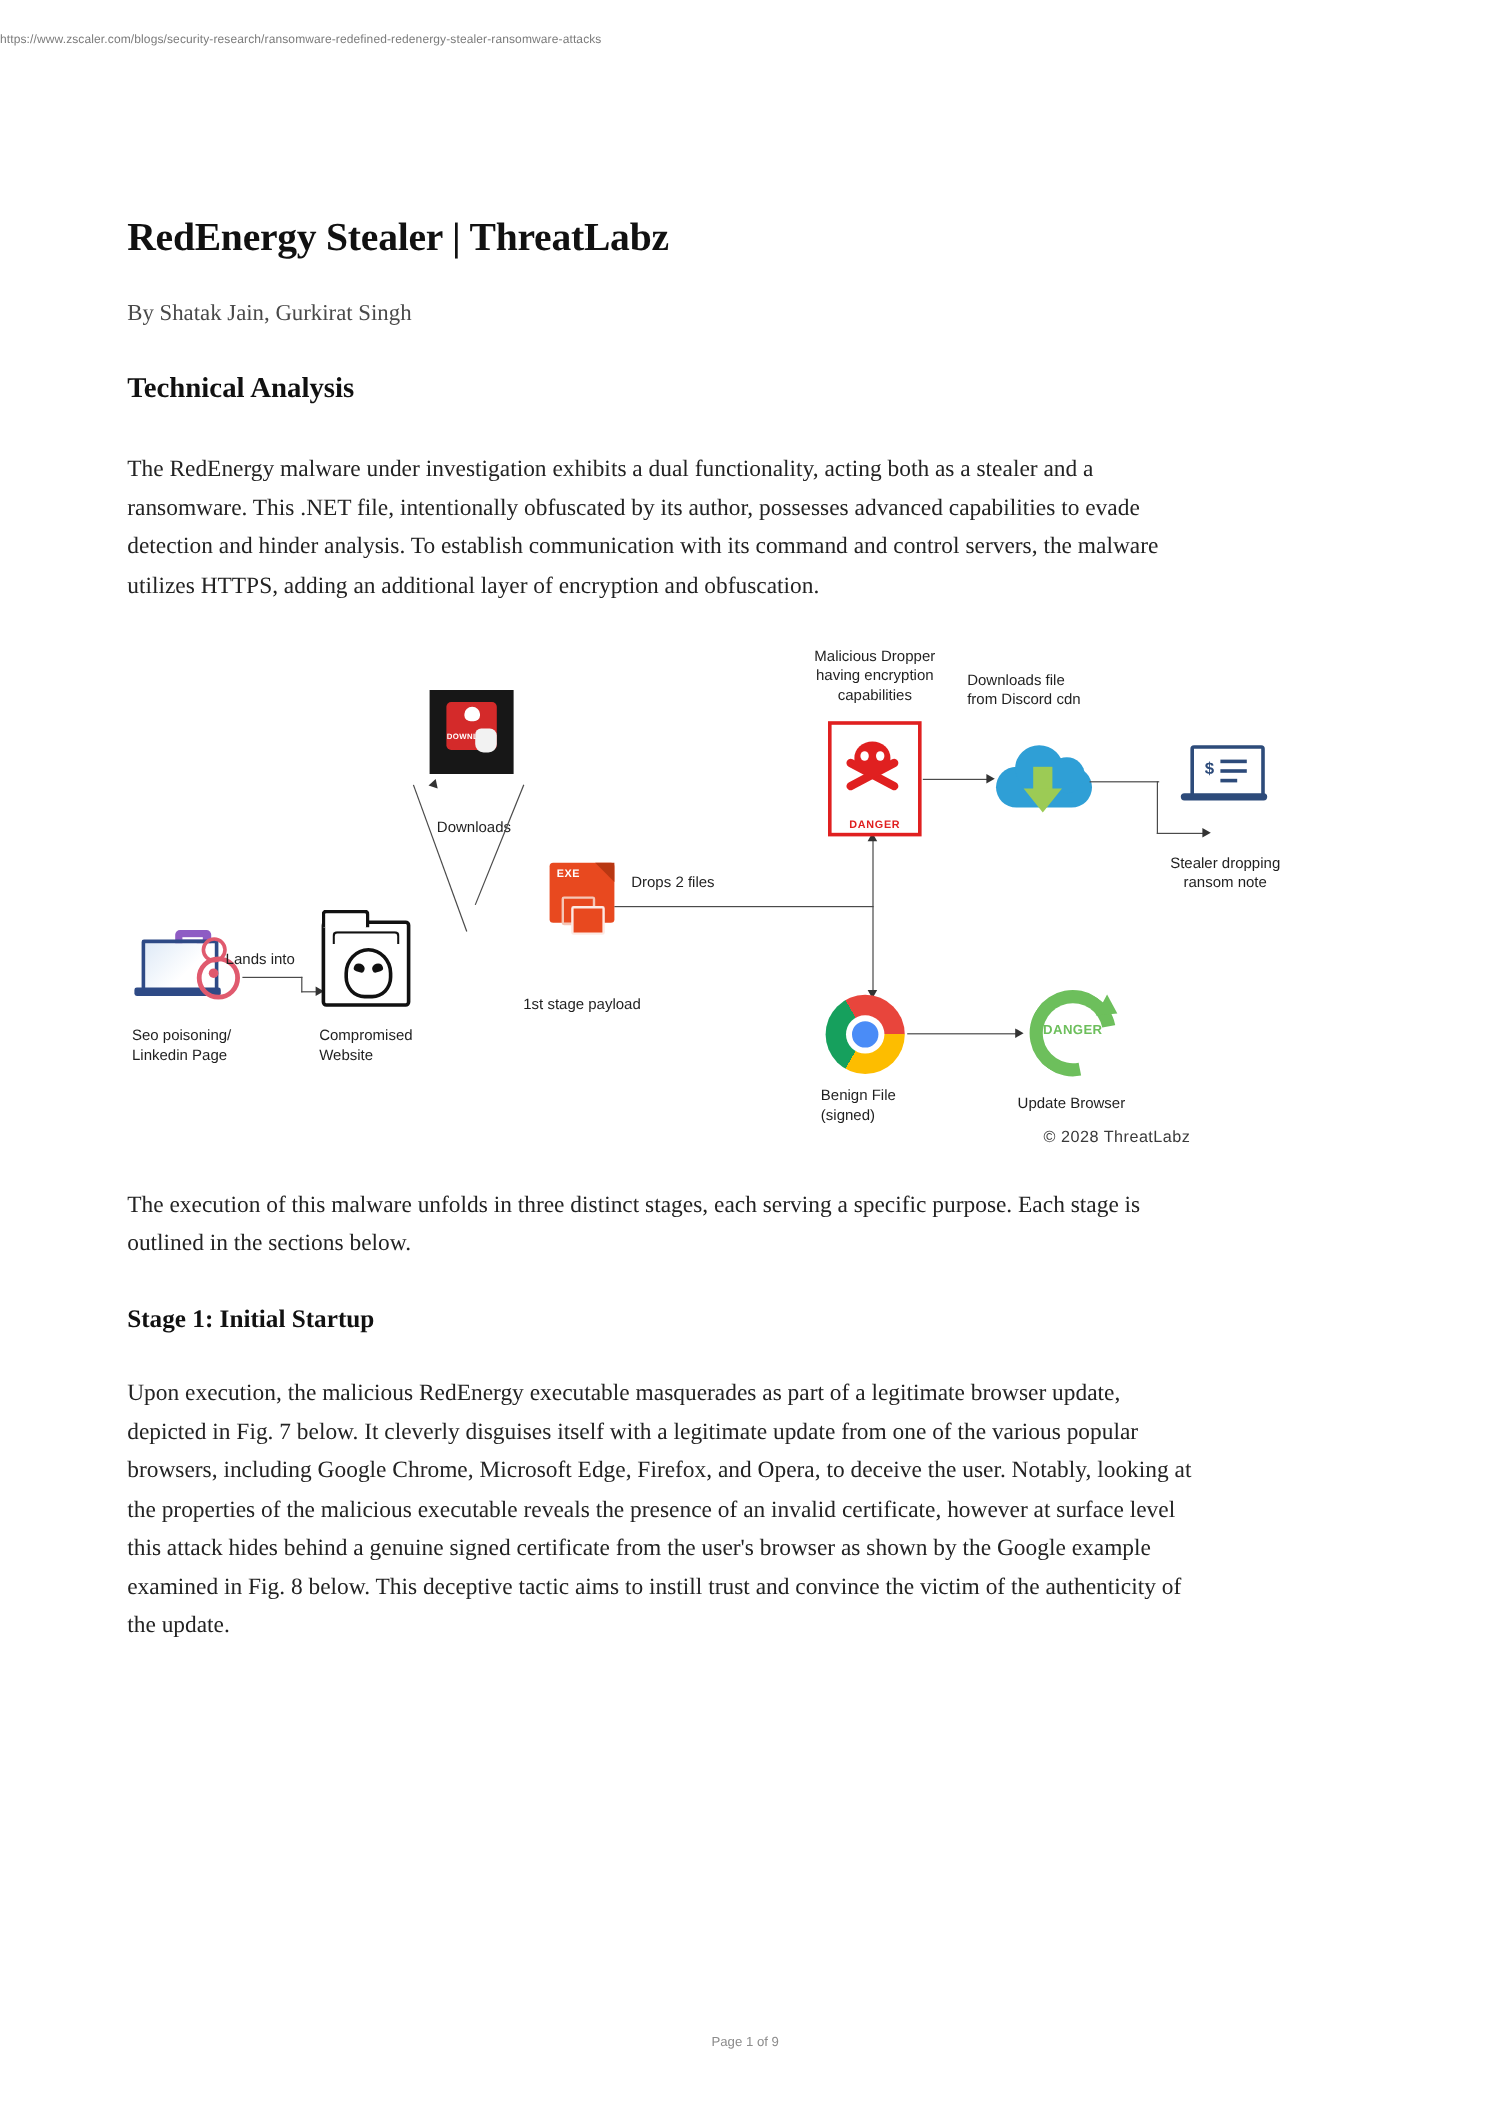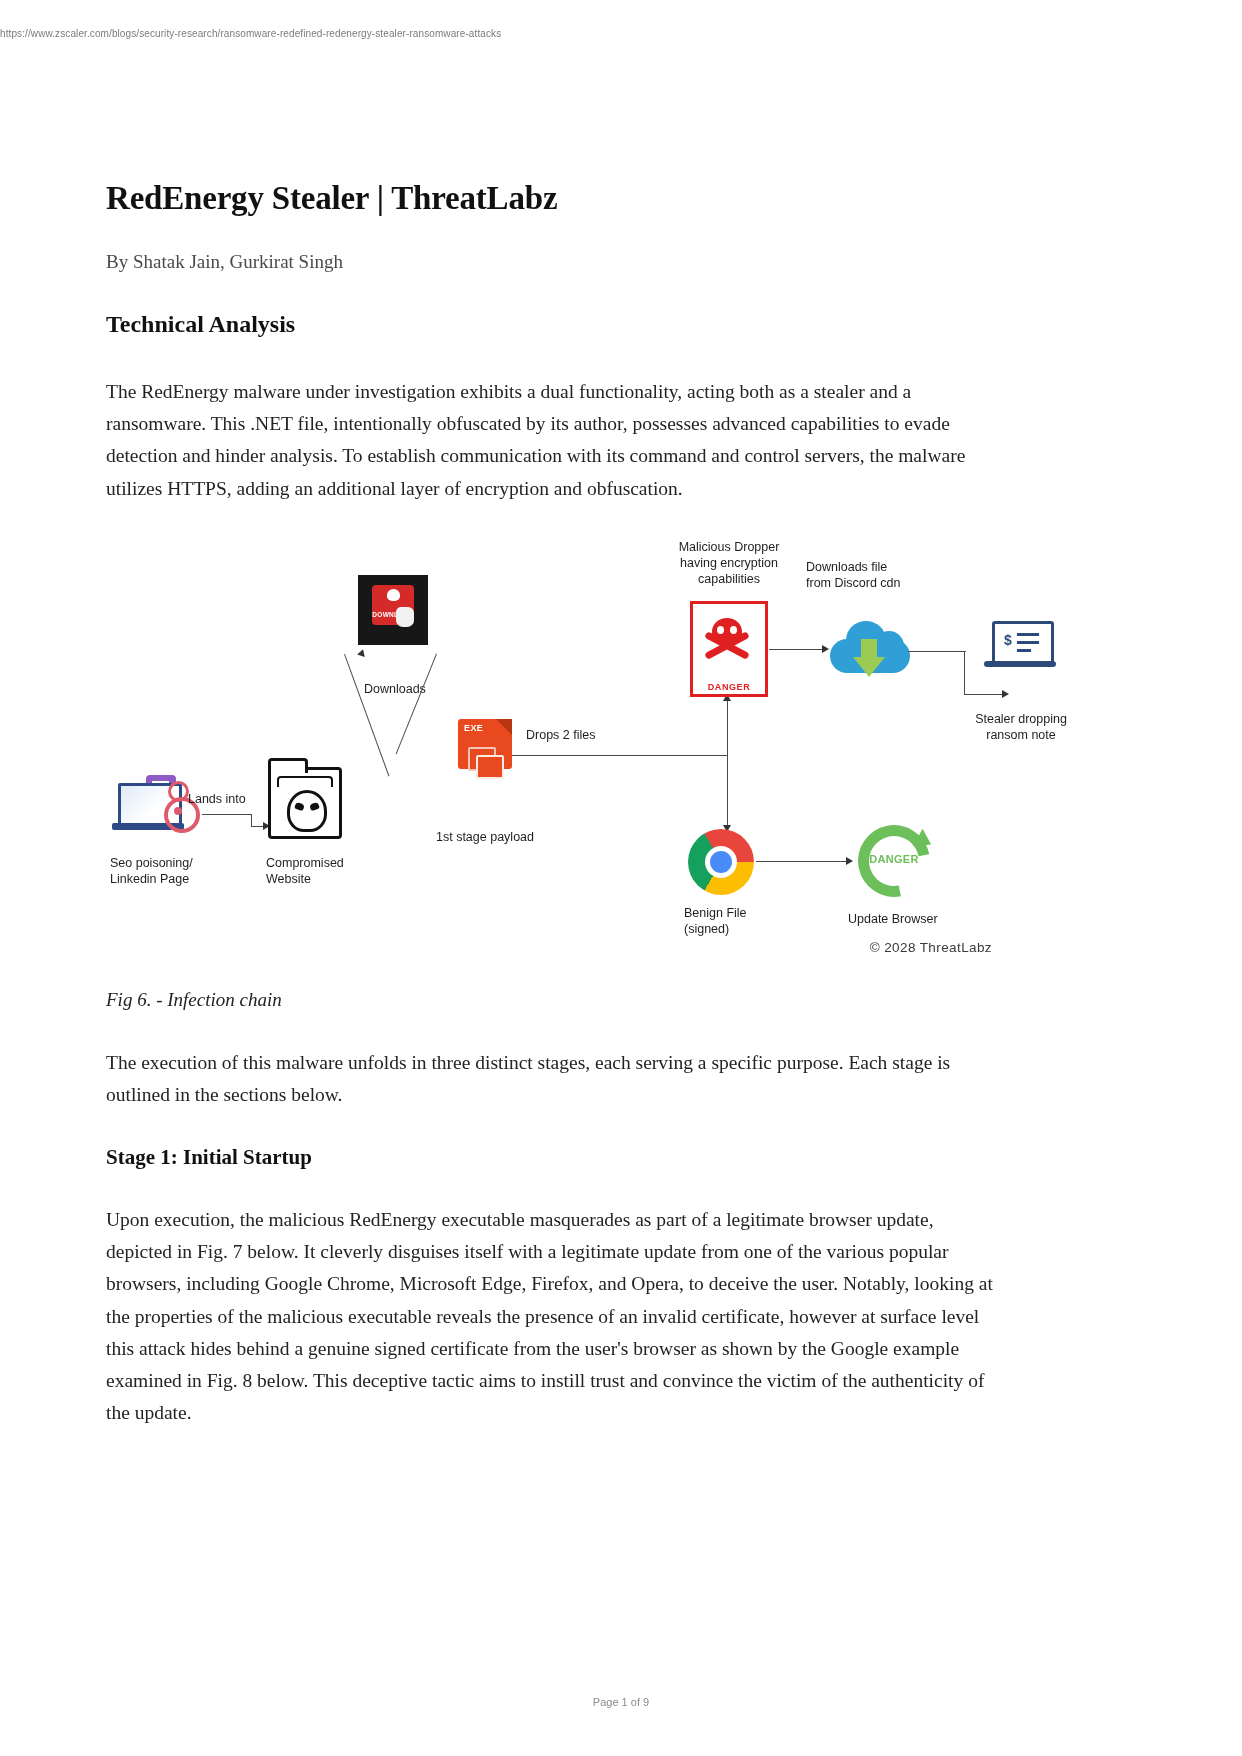--- a/index.html
+++ b/index.html
@@ -566,21 +566,20 @@
           <div class="ring"></div>
           <div class="tip"></div>
           <div class="utxt">DANGER</div>
         </div>
         <div class="dlabel" style="left:742px; top:372px;">Update Browser</div>
 
         <div class="copyright">© 2028 ThreatLabz</div>
       </div>
     </div>
 
-    <div class="figure-caption">Fig 6. - Infection chain</div>
 
     <p class="body-text">The execution of this malware unfolds in three distinct stages, each serving a specific purpose. Each stage is outlined in the sections below.</p>
 
     <h3 class="sub-head">Stage 1: Initial Startup</h3>
 
     <p class="body-text">Upon execution, the malicious RedEnergy executable masquerades as part of a legitimate browser update, depicted in Fig. 7 below. It cleverly disguises itself with a legitimate update from one of the various popular browsers, including Google Chrome, Microsoft Edge, Firefox, and Opera, to deceive the user. Notably, looking at the properties of the malicious executable reveals the presence of an invalid certificate, however at surface level this attack hides behind a genuine signed certificate from the user's browser as shown by the Google example examined in Fig. 8 below. This deceptive tactic aims to instill trust and convince the victim of the authenticity of the update.</p>
 
   </div>
 
   <div class="footer">Page 1 of 9</div>

